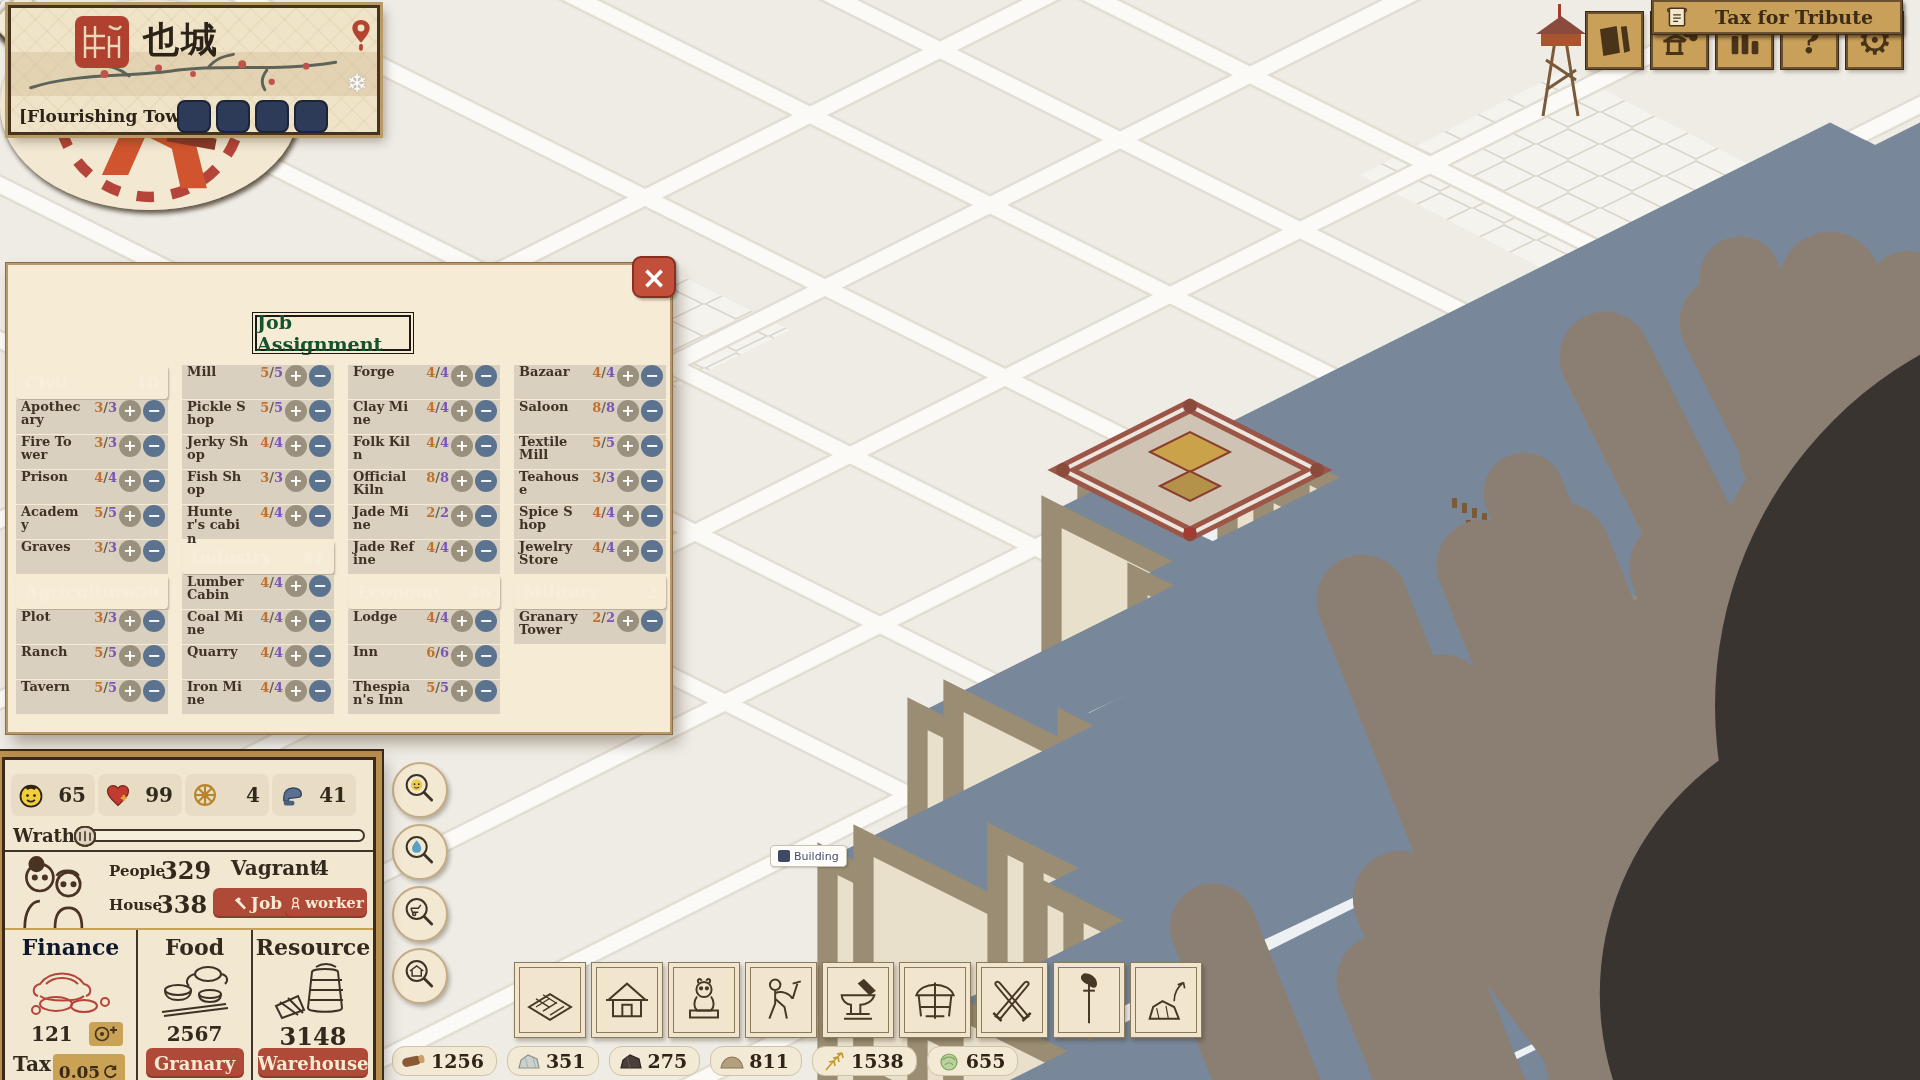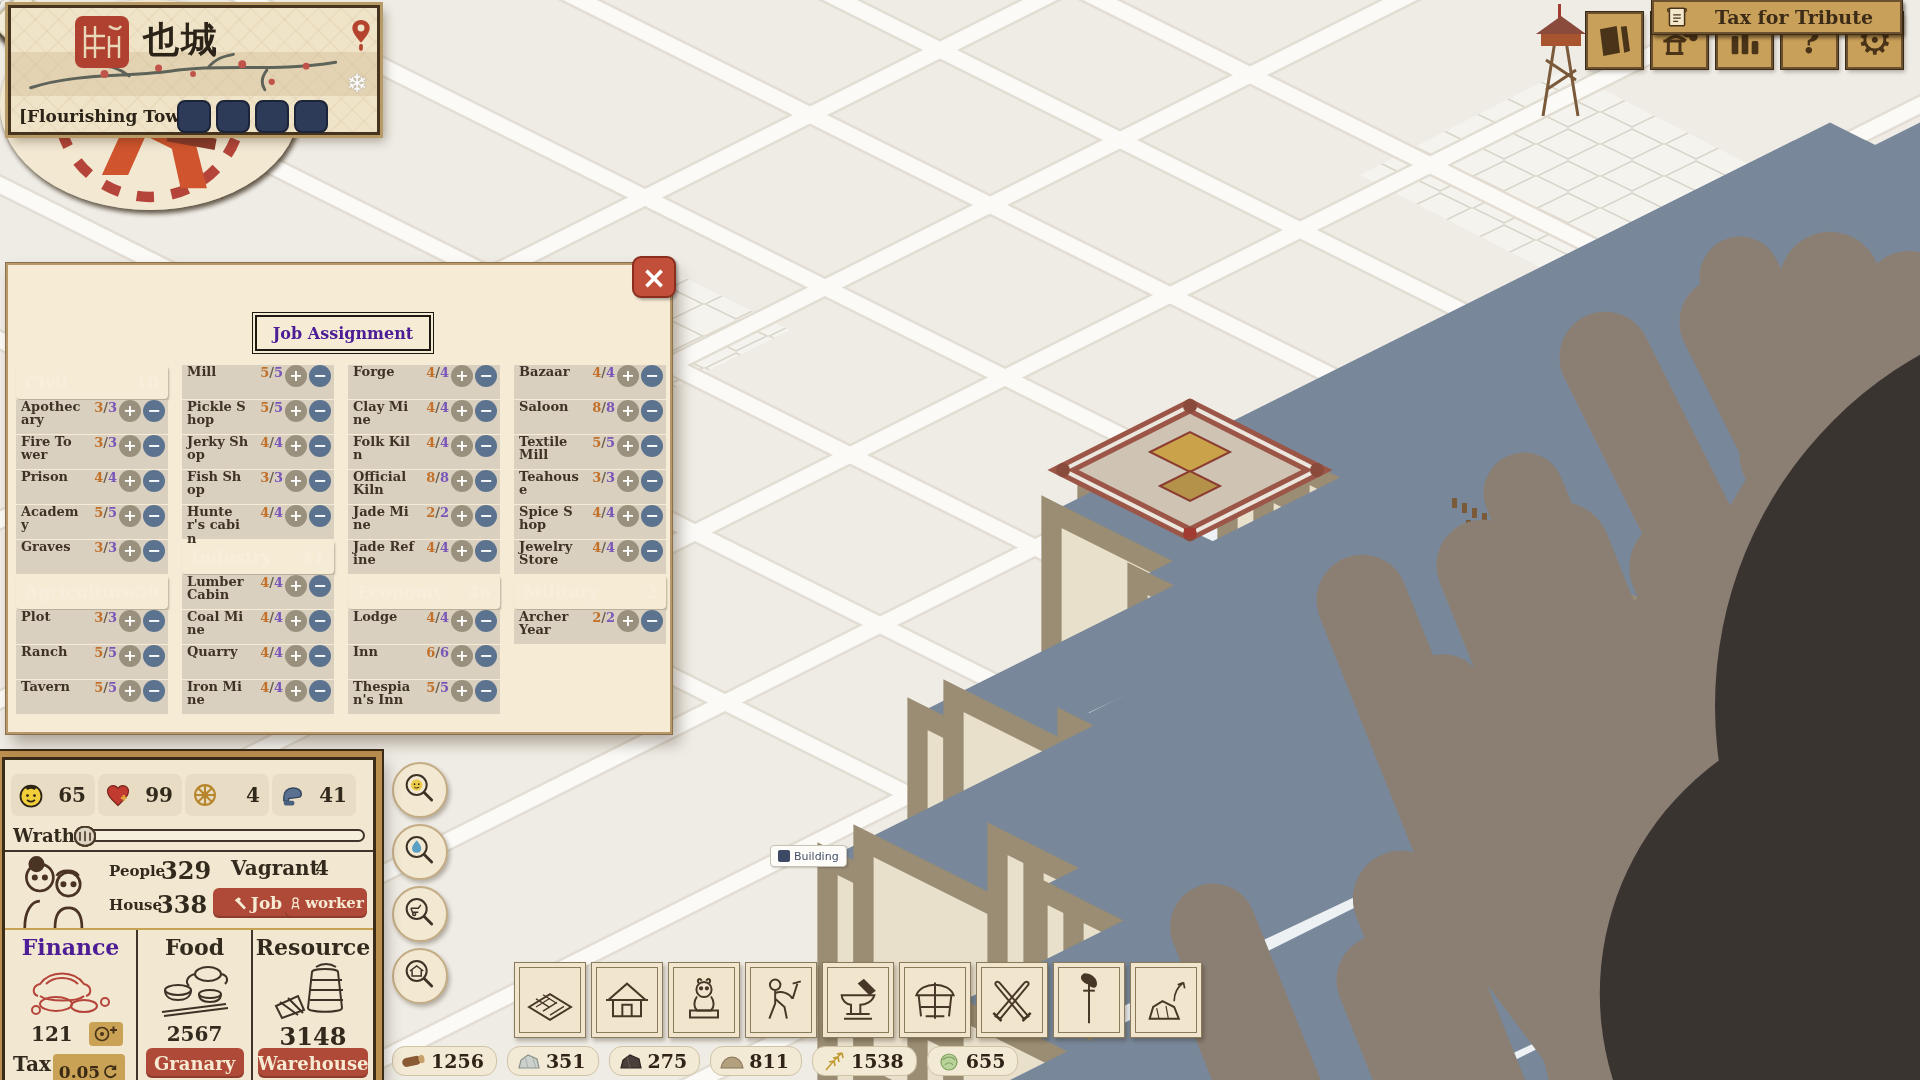--- a/index.html
+++ b/index.html
@@ -32,21 +32,21 @@
   .menu-btn{width:57px;height:57px;background:#c9a05a;border:2px solid #6b5130;box-shadow:0 0 0 1px #3a2a16,2px 3px 4px rgba(40,25,10,.3);display:flex;align-items:center;justify-content:center;cursor:pointer}
   .menu-btn svg{width:40px;height:40px}
   .banner{position:absolute;left:1652px;width:250px;height:34px;background:#c9a05a;border:2px solid #6b5130;box-shadow:0 0 0 1px #3a2a16,2px 3px 4px rgba(40,25,10,.3);display:flex;align-items:center;padding:0 10px;gap:8px;cursor:pointer;z-index:10}
   .banner .lbl{flex:1;text-align:center;font-size:19px;font-weight:bold;color:#3c2b16}
   .banner svg{width:26px;height:26px}
   .banner .dot{width:20px;height:20px;border-radius:50%;border:2px solid #2c2316}
 
   
   #jobs{left:6px;top:263px;width:666px;height:471px;background:#f6ecd5;border:2px solid #b6986a;box-shadow:0 0 0 1px #8a6f49,7px 9px 14px rgba(50,30,10,.35);z-index:20}
   #jobs-close{position:absolute;right:-6px;top:-9px;width:44px;height:42px;background:#c14f39;border:2px solid #8a2f20;border-radius:9px;color:#fff;font:bold 30px "DejaVu Sans",sans-serif;display:flex;align-items:center;justify-content:center;cursor:pointer;box-shadow:2px 2px 3px rgba(0,0,0,.3)}
-  #jobs-title{position:absolute;left:247px;top:50px;width:176px;height:36px;border:2px solid #1d1812;outline:1px solid #1d1812;outline-offset:2px;display:flex;align-items:center;justify-content:center;font-size:16px;font-weight:bold;color:#4c1d95;background:#f6ecd5}
+  #jobs-title{position:absolute;left:247px;top:50px;width:156px;height:36px;border:2px solid #1d1812;outline:1px solid #1d1812;outline-offset:2px;display:flex;align-items:center;justify-content:center;font-size:19px;font-weight:bold;color:#14532d;background:#f6ecd5}
   .jcols{position:absolute;left:8px;top:100px;display:flex;gap:14px}
   .jcol{width:152px;display:flex;flex-direction:column;gap:1px}
   .jrow{height:34px;background:#d9d0bf;display:flex;align-items:flex-start;padding:0 3px 0 5px;gap:2px}
   .jrow .job-label{width:64px;font-size:13px;font-weight:bold;line-height:1.02;color:#3f3327;word-break:break-all}
   .jrow .job-val{width:34px;text-align:right;font-size:13px;font-weight:bold;white-space:nowrap}
   .job-val .cur{color:#c2702a}.job-val .sep{color:#6b5f52}.job-val .max{color:#7a56b8}
   .cbtn{width:22px;height:22px;border-radius:50%;color:#fff;font:bold 16px "DejaVu Sans",sans-serif;line-height:21px;text-align:center;cursor:pointer;flex:none}
   .plus{background:#99917d}.minus{background:#5c7390}
   .jhead{height:34px;border-radius:4px;display:flex;align-items:center;justify-content:space-between;padding:0 9px;color:#f7efdc;font-size:17px;font-weight:bold;box-shadow:1px 2px 2px rgba(40,25,10,.3)}
 
@@ -745,21 +745,21 @@
           <span class="job-label">Jewelry Store</span>
           <span class="job-val"><span class="cur">4</span><span class="sep">/</span><span class="max">4</span></span>
           <span class="cbtn plus">+</span>
           <span class="cbtn minus">−</span>
         </div>
         <div class="jhead">
           <span>Military</span>
           <span>2</span>
         </div>
         <div class="jrow">
-          <span class="job-label">Archer Year</span>
+          <span class="job-label">Granary Tower</span>
           <span class="job-val"><span class="cur">2</span><span class="sep">/</span><span class="max">2</span></span>
           <span class="cbtn plus">+</span>
           <span class="cbtn minus">−</span>
         </div>
       </div>
   </div>
 </div>
 
 <div id="stats" class="abs">
   <div id="chips">
@@ -868,21 +868,21 @@
             <circle cx="12" cy="7" r="4"></circle>
             <path d="M9 11l-2.5 10M15 11l2.5 10M8 17h8"></path>
           </svg>
         </span>
       <span>worker</span>
     </div>
   </div>
   <div class="hr-dark" style="top:168px;border-color:#c9a255"></div>
   <div id="econ">
     <div class="ecol" style="width:131px">
-      <div class="etitle" style="color:#4c1d95">Finance</div>
+      <div class="etitle" style="color:#0f172a">Finance</div>
       <svg class="esketch" width="100" height="58" viewBox="0 0 90 58" fill="none" stroke="#b5453a" stroke-width="2">
         <path d="M12 34c-6-2-6-10 2-12 10-14 34-14 44 0 8 2 8 10 2 12"></path>
         <path d="M14 34c8 6 38 6 44 0M20 22c8-8 24-8 32 0"></path>
         <ellipse cx="30" cy="42" rx="16" ry="7"></ellipse>
           <ellipse cx="58" cy="44" rx="13" ry="6"></ellipse>
         <circle cx="10" cy="48" r="4"></circle>
           <circle cx="79" cy="40" r="4"></circle>
       </svg>
       <span class="pl" style="left:26px;top:92px;font-size:20px">121</span>
       <div class="gold-box" style="position:absolute;left:84px;top:92px;width:34px;height:24px">

